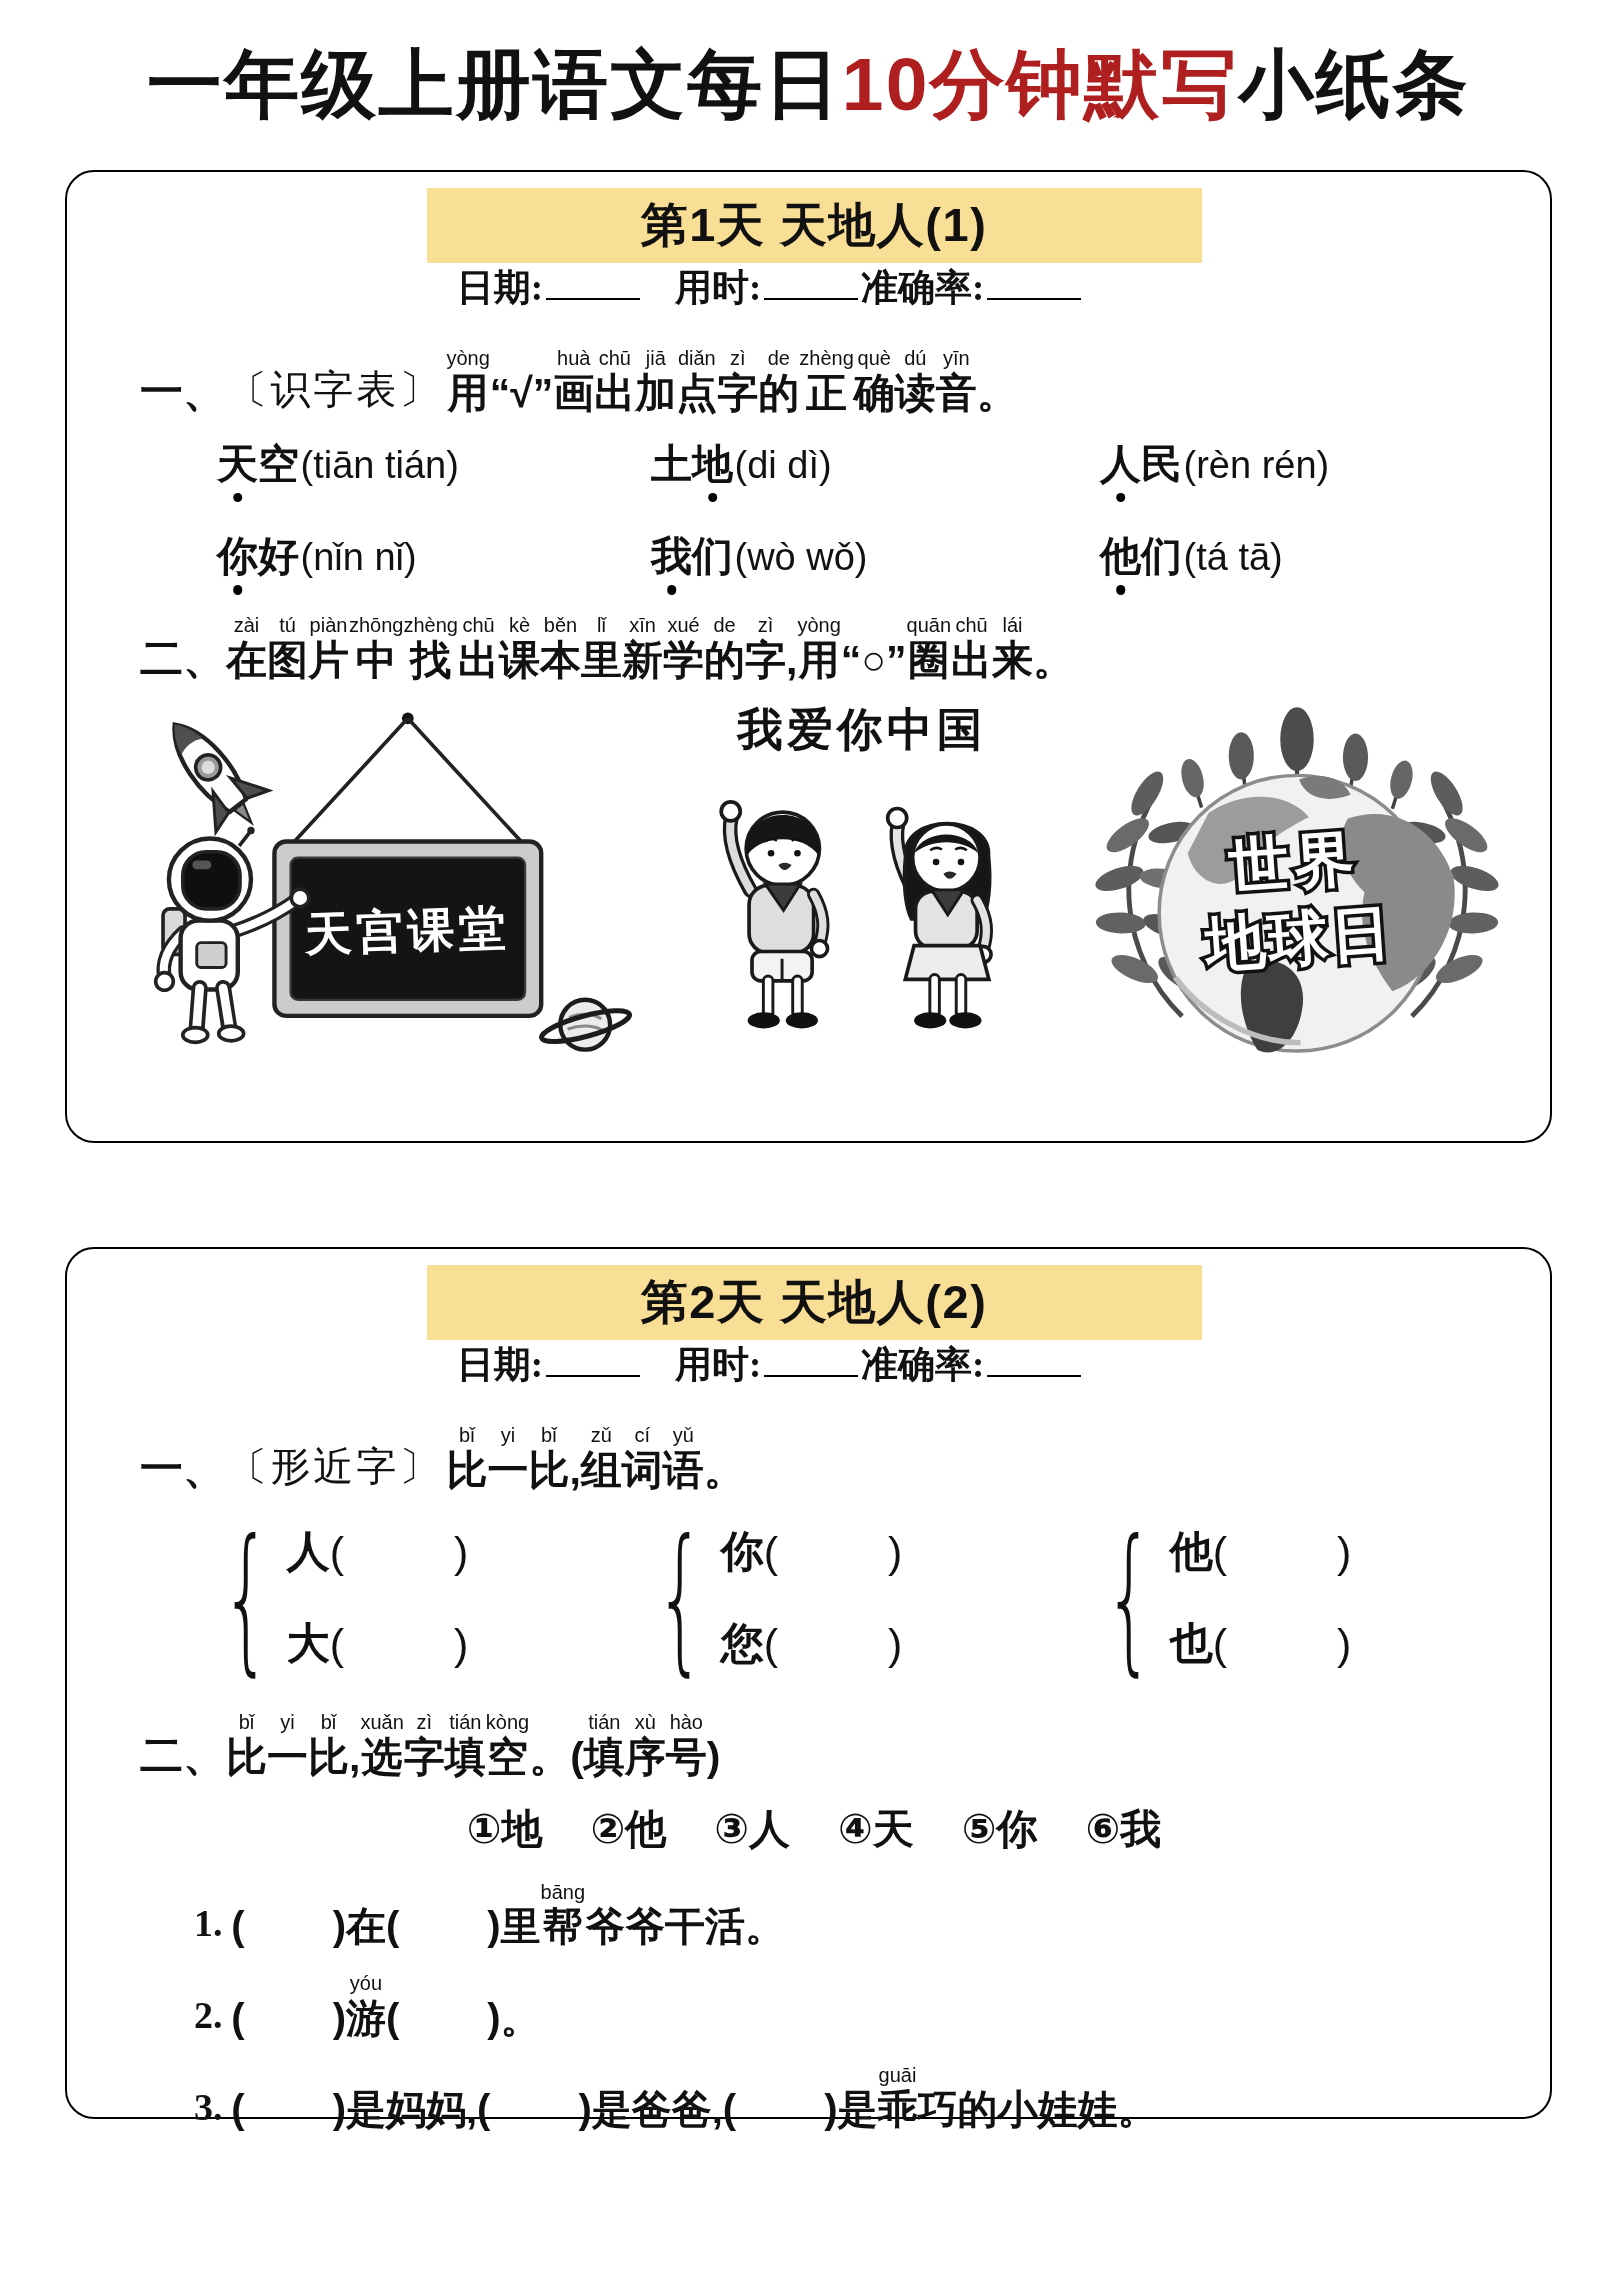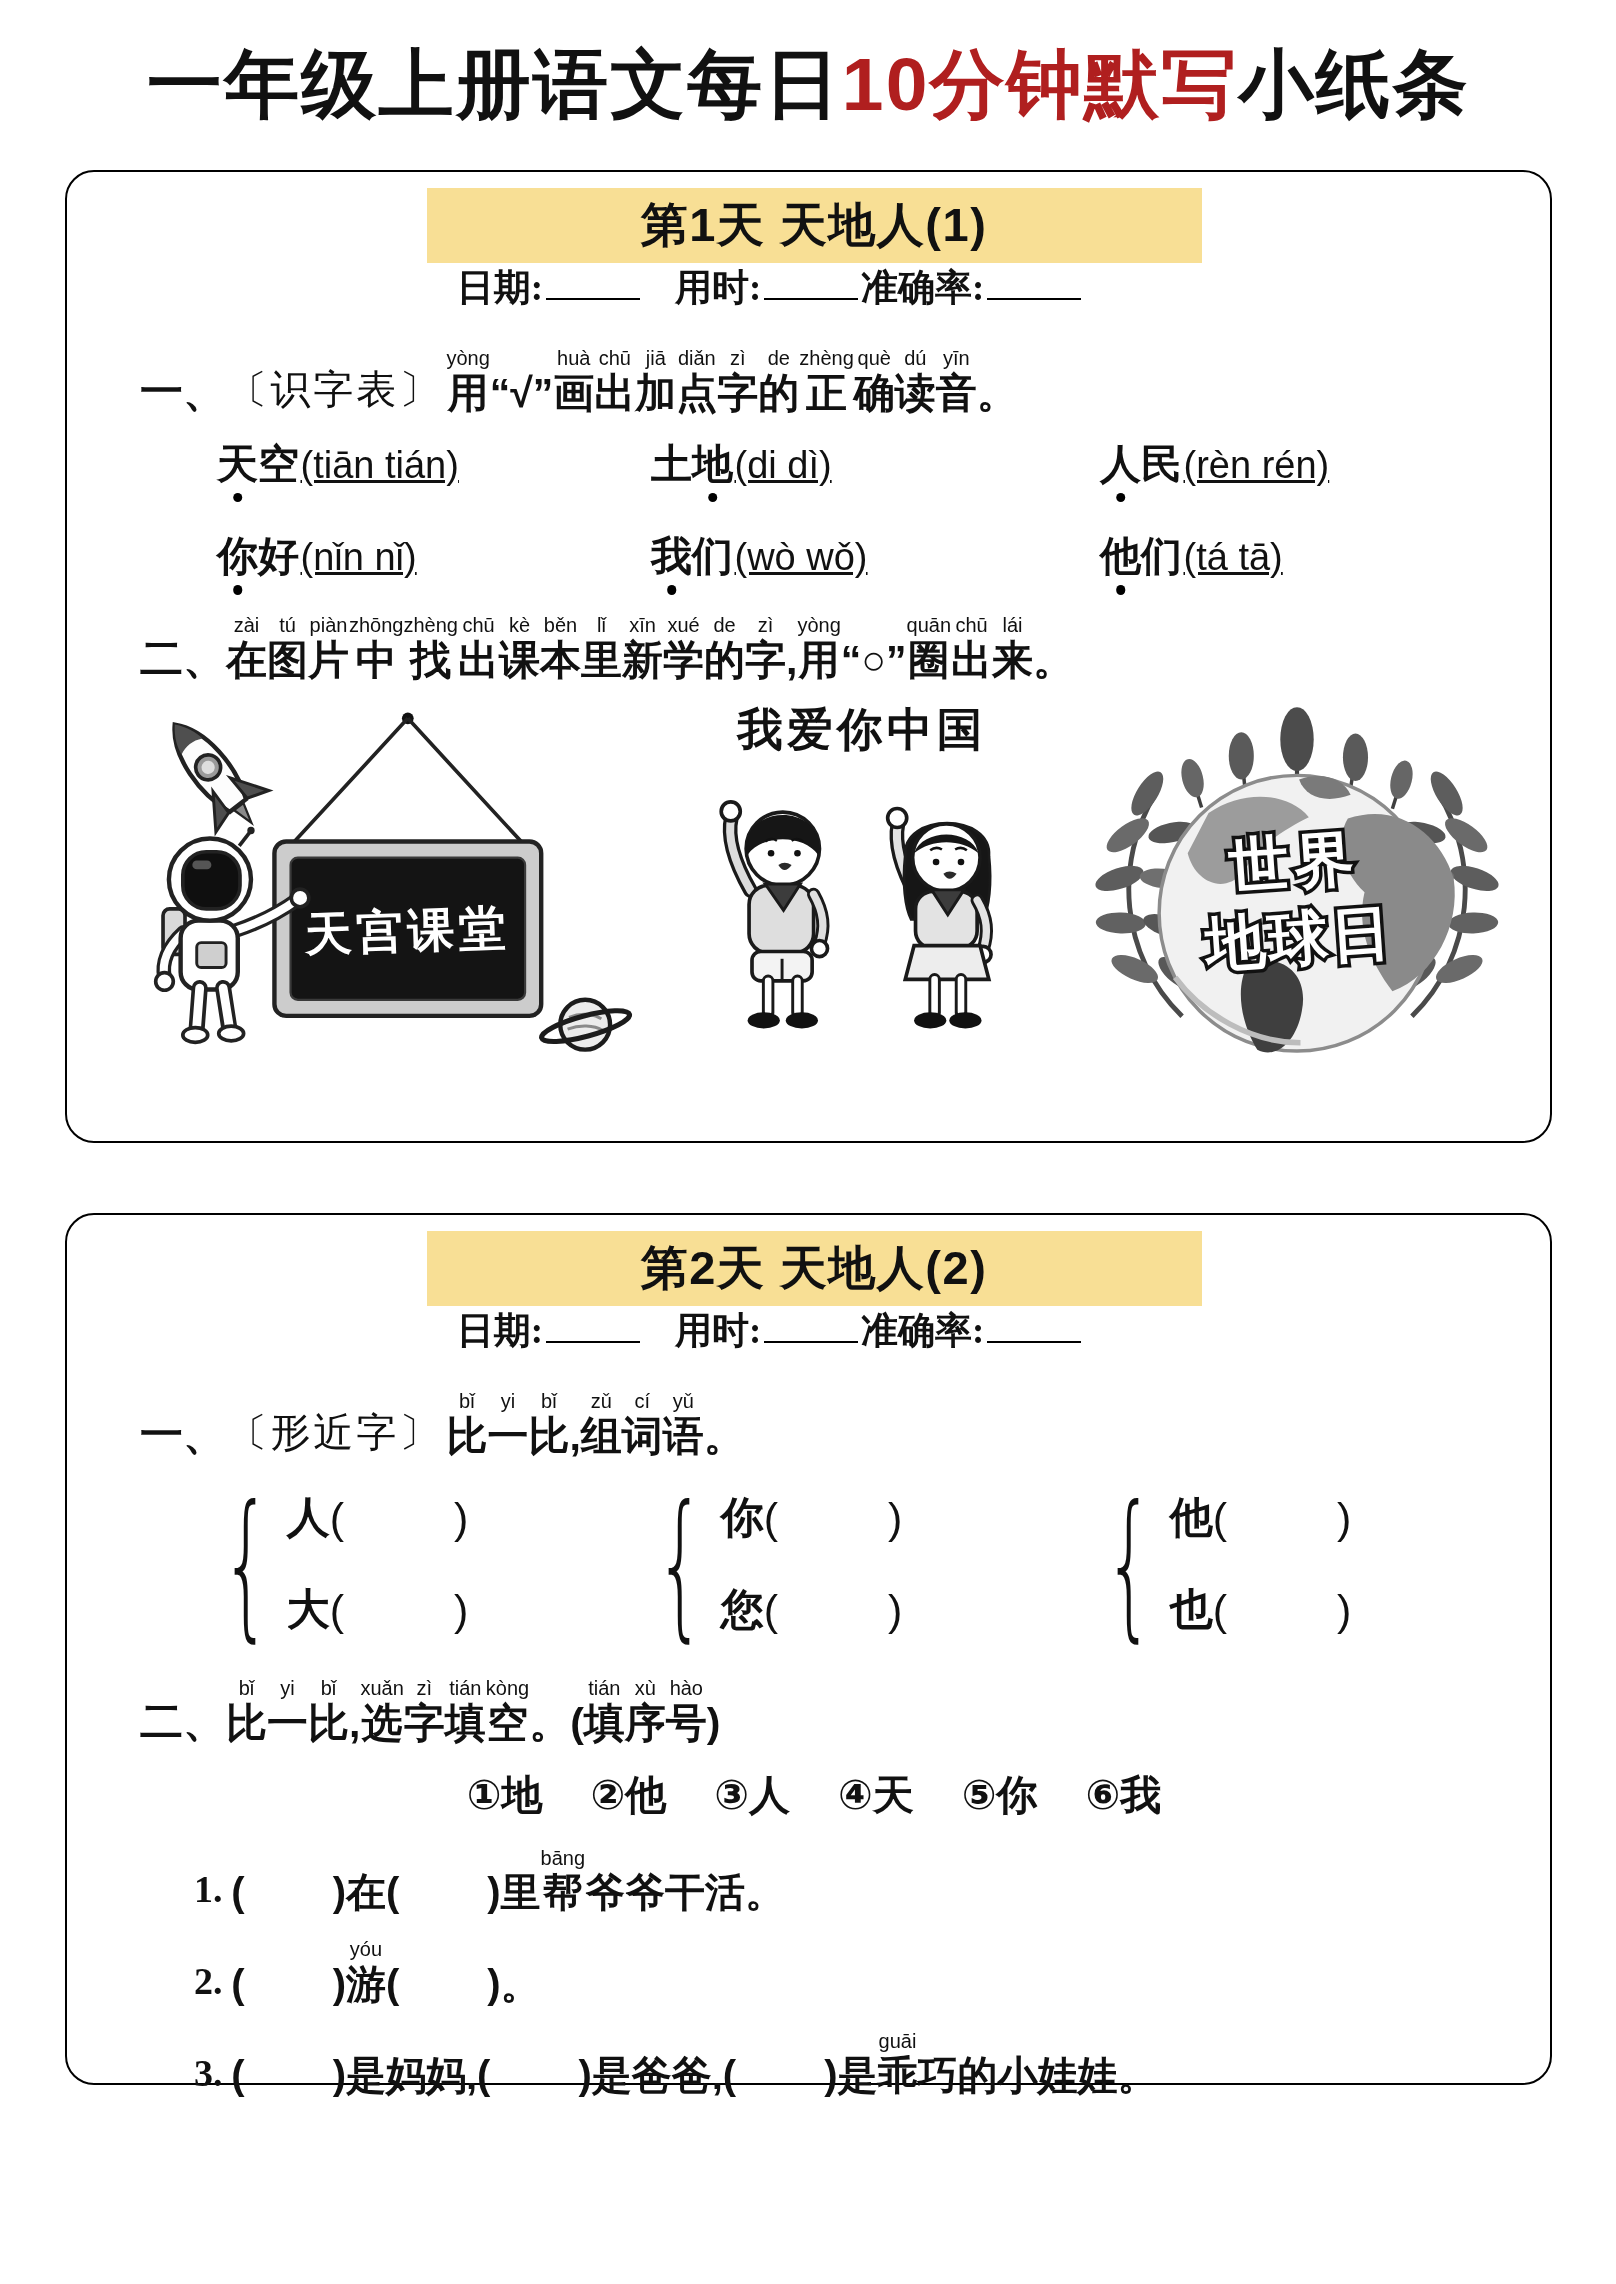--- a/index.html
+++ b/index.html
@@ -10,21 +10,21 @@
   .page-title{
     position:absolute;top:35px;left:0;width:1617px;text-align:center;margin:0;
     font-size:75px;font-weight:900;letter-spacing:2.2px;white-space:nowrap;
   }
   .page-title .red{color:#b01f1f;}
   .card{
     position:absolute;left:65px;width:1487px;box-sizing:border-box;
     border:2.9px solid #000;border-radius:29px;background:#fff;padding-left:11px;
   }
   .card1{top:170px;height:973px;}
-  .card2{top:1213px;height:872px;}
+  .card2{top:1247px;height:872px;}
   .band{
     width:775px;height:75px;margin:16px auto 0;background:#f8df95;
     display:flex;align-items:center;justify-content:center;
     font-size:47px;font-weight:800;letter-spacing:1.5px;
   }
   .meta{
     padding-right:87px;text-align:center;
     font-size:37px;font-weight:700;font-family:"Liberation Serif","DejaVu Serif",serif;
   }
   .blank{display:inline-block;width:94px;height:7.3px;border-bottom:2.9px solid #000;margin:0 2.9px;}
@@ -38,21 +38,21 @@
   .rseg .rt{font-size:20px;font-weight:400;height:26.4px;line-height:26.4px;white-space:nowrap;}
   .rseg .rb{font-size:41px;font-weight:700;line-height:1.08;white-space:pre;}
   .q .rseg .rb{font-size:40px;font-weight:600;}
   .words{margin:25px 0 0 139px;display:grid;grid-template-columns:434px 449px auto;row-gap:45px;}
   .wentry{display:flex;align-items:baseline;white-space:nowrap;}
   .wchar{position:relative;font-size:41px;font-weight:700;line-height:1.15;}
   .wchar.dotted::after{
     content:"";position:absolute;left:50%;transform:translateX(-50%);bottom:-14.7px;
     width:9.5px;height:9.5px;border-radius:50%;background:#000;
   }
-  .wreading{font-size:38px;font-weight:500;margin-left:1.5px;text-decoration:underline;}
+  .wreading{font-size:38px;font-weight:500;margin-left:1.5px;}
   .pics{margin-top:13.2px;display:flex;justify-content:space-between;align-items:center;padding:0 22px;}
   .pairs{margin:26.4px 0 0 136px;display:grid;grid-template-columns:434px 449px auto;}
   .pairgroup{display:flex;align-items:center;}
   .brace{
     font-size:158px;font-weight:100;line-height:1;transform:scaleX(0.5);transform-origin:center;
     font-family:"DejaVu Sans",sans-serif;margin:0 -10.3px 0 -17.6px;
   }
   .pcol{display:flex;flex-direction:column;gap:34px;}
   .prow{display:flex;align-items:center;font-size:43px;font-weight:700;white-space:nowrap;}
   .prow .paren{font-weight:500;}

